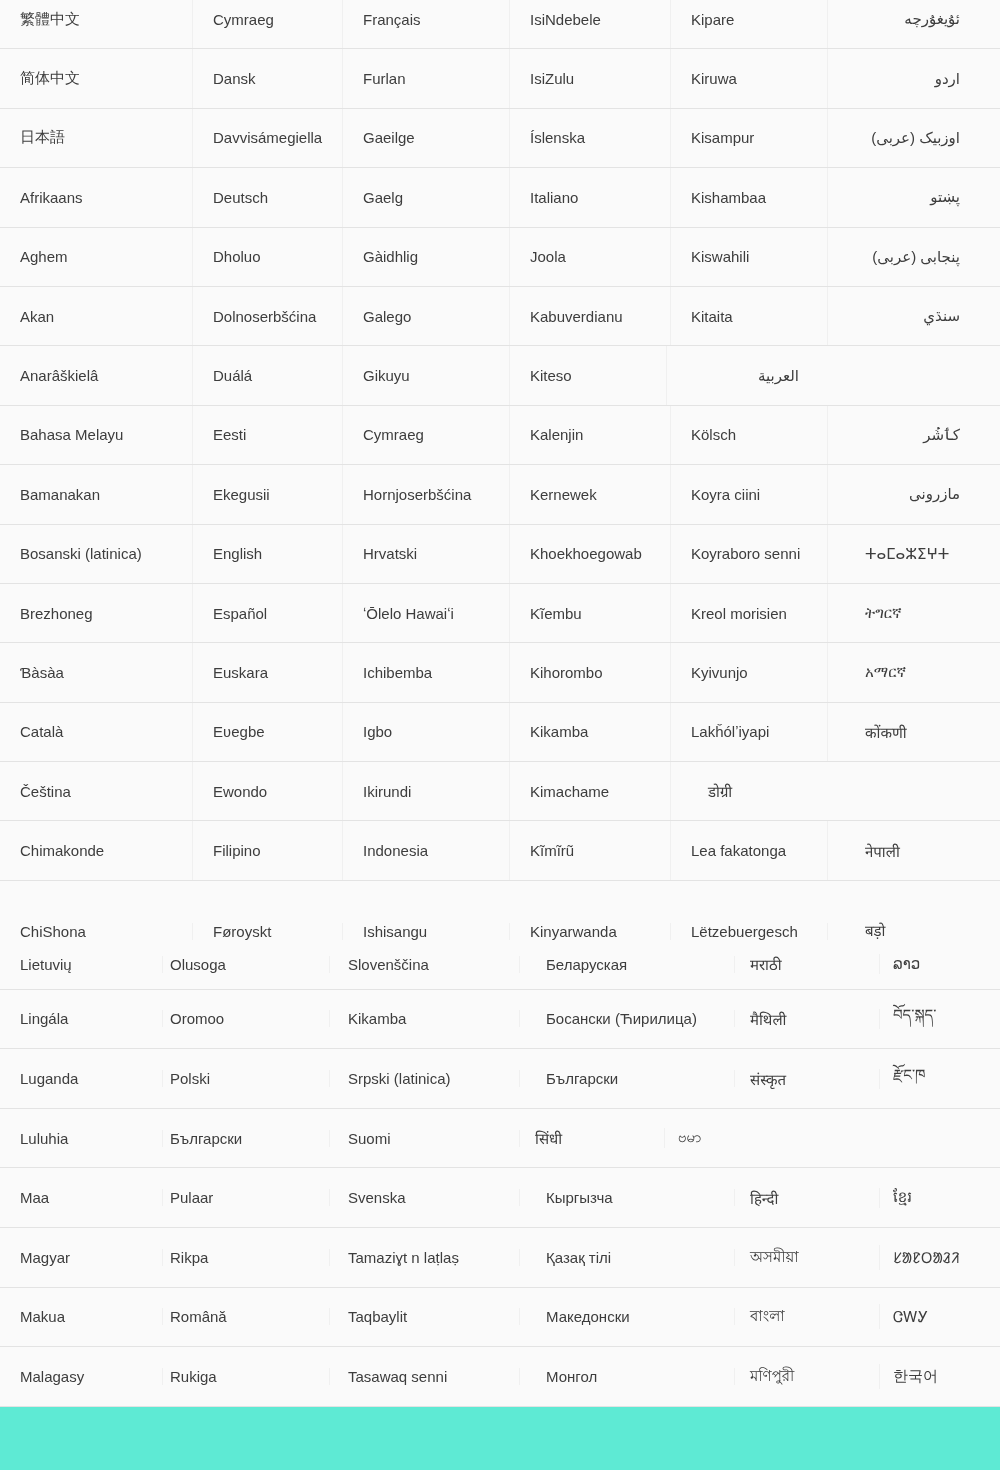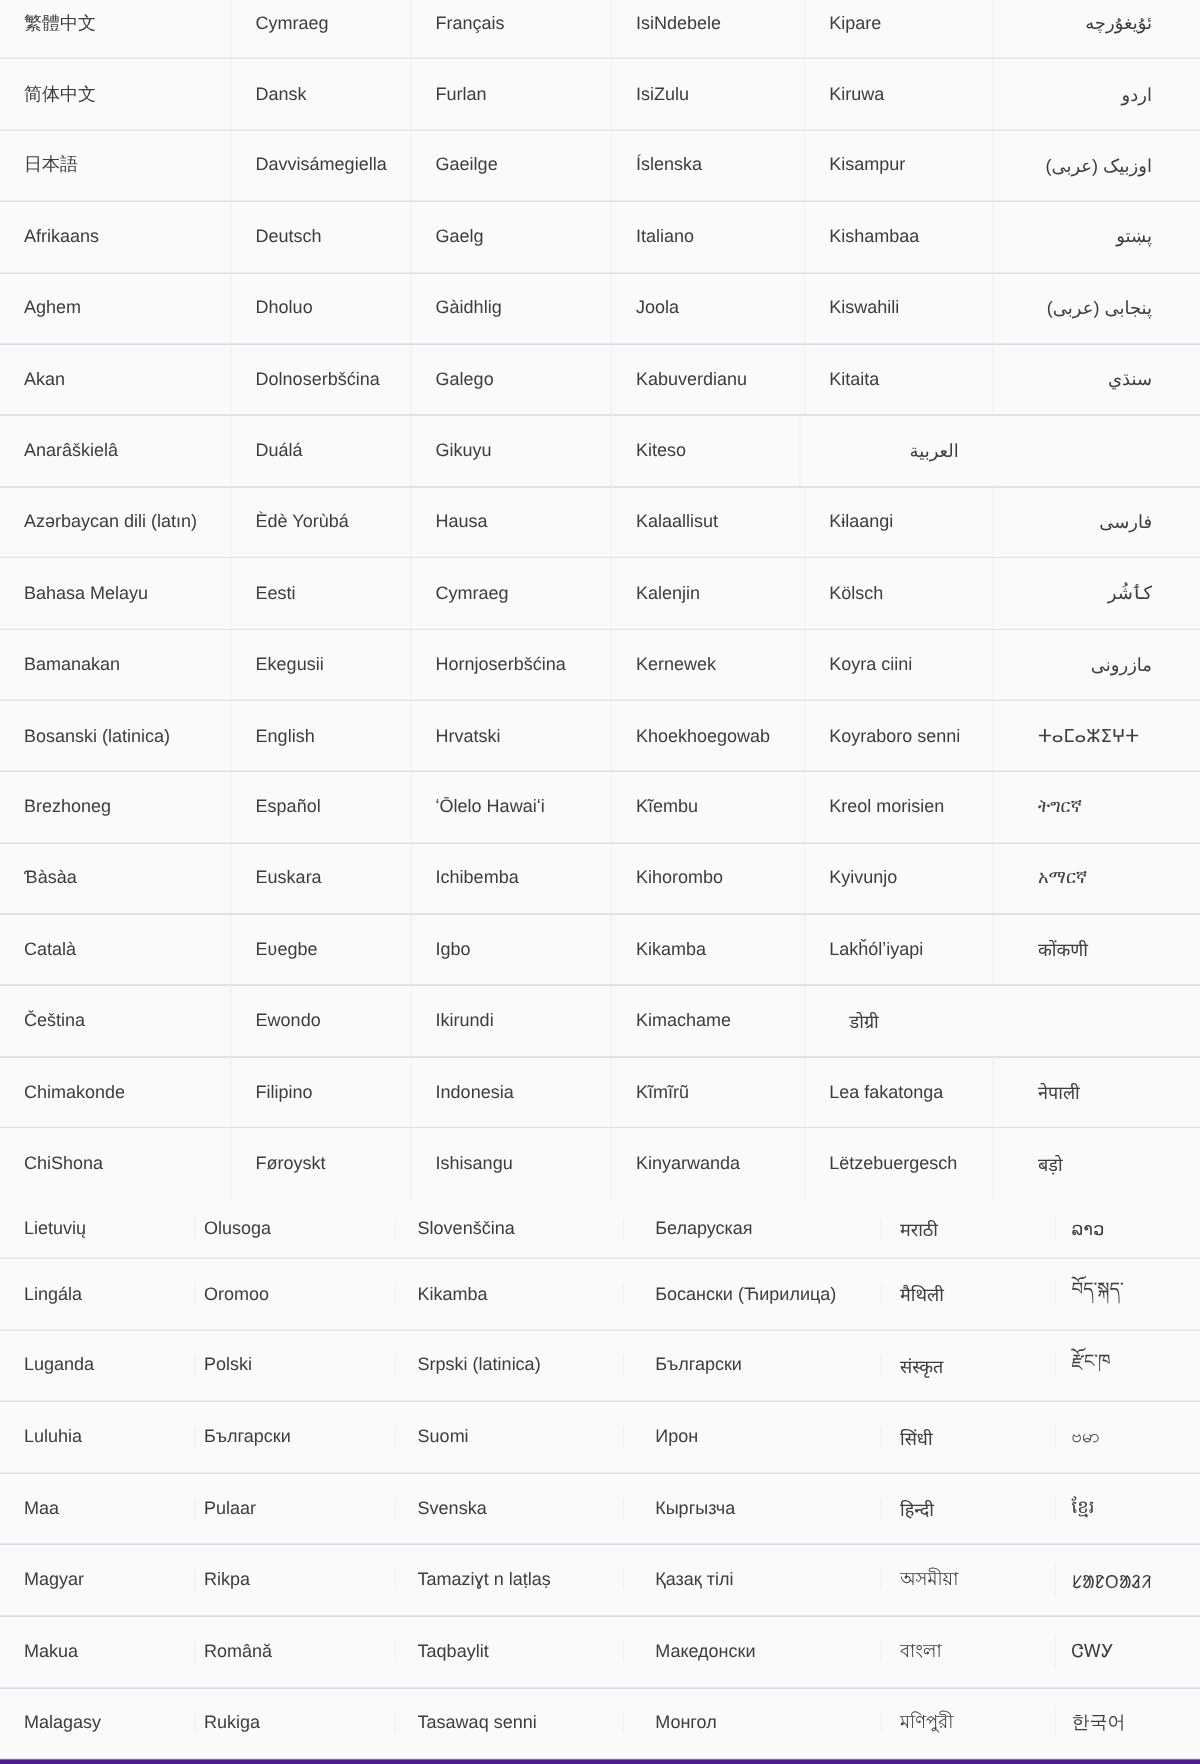--- a/index.html
+++ b/index.html
@@ -4,32 +4,32 @@
 <style>
   html,body{margin:0;padding:0;}
   body{
     font-family:"Liberation Sans","DejaVu Sans",sans-serif;
     background:#fafafa;
   }
   .page{
     position:relative;
     width:1000px;height:1470px;
     overflow:hidden;
-    background:#4c1d95;
+    background:#5eead4;
   }
   .grid{display:block;}
   .grid-top{margin-top:-10px;}
   .row{
     display:flex;
     box-sizing:border-box;
     border-bottom:1px solid #e3e3e3;
     background:#fafafa;
   }
   .grid-top .row{height:59.4px;}
-  .grid-top .row:last-child{border-bottom:none;}
+  .grid-top .row:last-child{border-bottom:none;align-items:flex-end;}
   .grid-bottom .row{height:59.6px;align-items:center;}
   .grid-bottom .row:first-child{height:49.4px;}
   .cell{
     box-sizing:border-box;
     display:flex;
     align-items:center;
     font-size:15px;
     color:#3d3d3d;
     white-space:nowrap;
     border-right:1px solid #f0f0f0;
@@ -105,28 +105,20 @@
         <div class="cell c5" dir="auto">سنڌي</div>
       </div>
       <div class="row">
         <div class="cell c0" dir="auto">Anarâškielâ</div>
         <div class="cell c1" dir="auto">Duálá</div>
         <div class="cell c2" dir="auto">Gikuyu</div>
         <div class="cell c4" dir="auto">Kiteso</div>
         <div class="cell c5" dir="auto">العربية</div>
       </div>
       <div class="row">
-        <div class="cell c0" dir="auto">Azərbaycan dili (latın)</div>
-        <div class="cell c1" dir="auto">Èdè Yorùbá</div>
-        <div class="cell c2" dir="auto">Hausa</div>
-        <div class="cell c3" dir="auto">Kalaallisut</div>
-        <div class="cell c4" dir="auto">Kɨlaangi</div>
-        <div class="cell c5" dir="auto">فارسی</div>
-      </div>
-      <div class="row">
         <div class="cell c0" dir="auto">Bahasa Melayu</div>
         <div class="cell c1" dir="auto">Eesti</div>
         <div class="cell c2" dir="auto">Cymraeg</div>
         <div class="cell c3" dir="auto">Kalenjin</div>
         <div class="cell c4" dir="auto">Kölsch</div>
         <div class="cell c5" dir="auto">کٲشُر</div>
       </div>
       <div class="row">
         <div class="cell c0" dir="auto">Bamanakan</div>
         <div class="cell c1" dir="auto">Ekegusii</div>
@@ -213,21 +205,20 @@
         <div class="cell c1" dir="auto">Polski</div>
         <div class="cell c2" dir="auto">Srpski (latinica)</div>
         <div class="cell c3" dir="auto">Български</div>
         <div class="cell c4" dir="auto">संस्कृत</div>
         <div class="cell c5" dir="auto">རྫོང་ཁ</div>
       </div>
       <div class="row">
         <div class="cell c0" dir="auto">Luluhia</div>
         <div class="cell c1" dir="auto">Български</div>
         <div class="cell c2" dir="auto">Suomi</div>
-        <div class="cell c3" dir="auto">Ирон</div>
         <div class="cell c4" dir="auto">सिंधी</div>
         <div class="cell c5" dir="auto">ဗမာ</div>
       </div>
       <div class="row">
         <div class="cell c0" dir="auto">Maa</div>
         <div class="cell c1" dir="auto">Pulaar</div>
         <div class="cell c2" dir="auto">Svenska</div>
         <div class="cell c3" dir="auto">Кыргызча</div>
         <div class="cell c4" dir="auto">हिन्दी</div>
         <div class="cell c5" dir="auto">ខ្មែរ</div>

